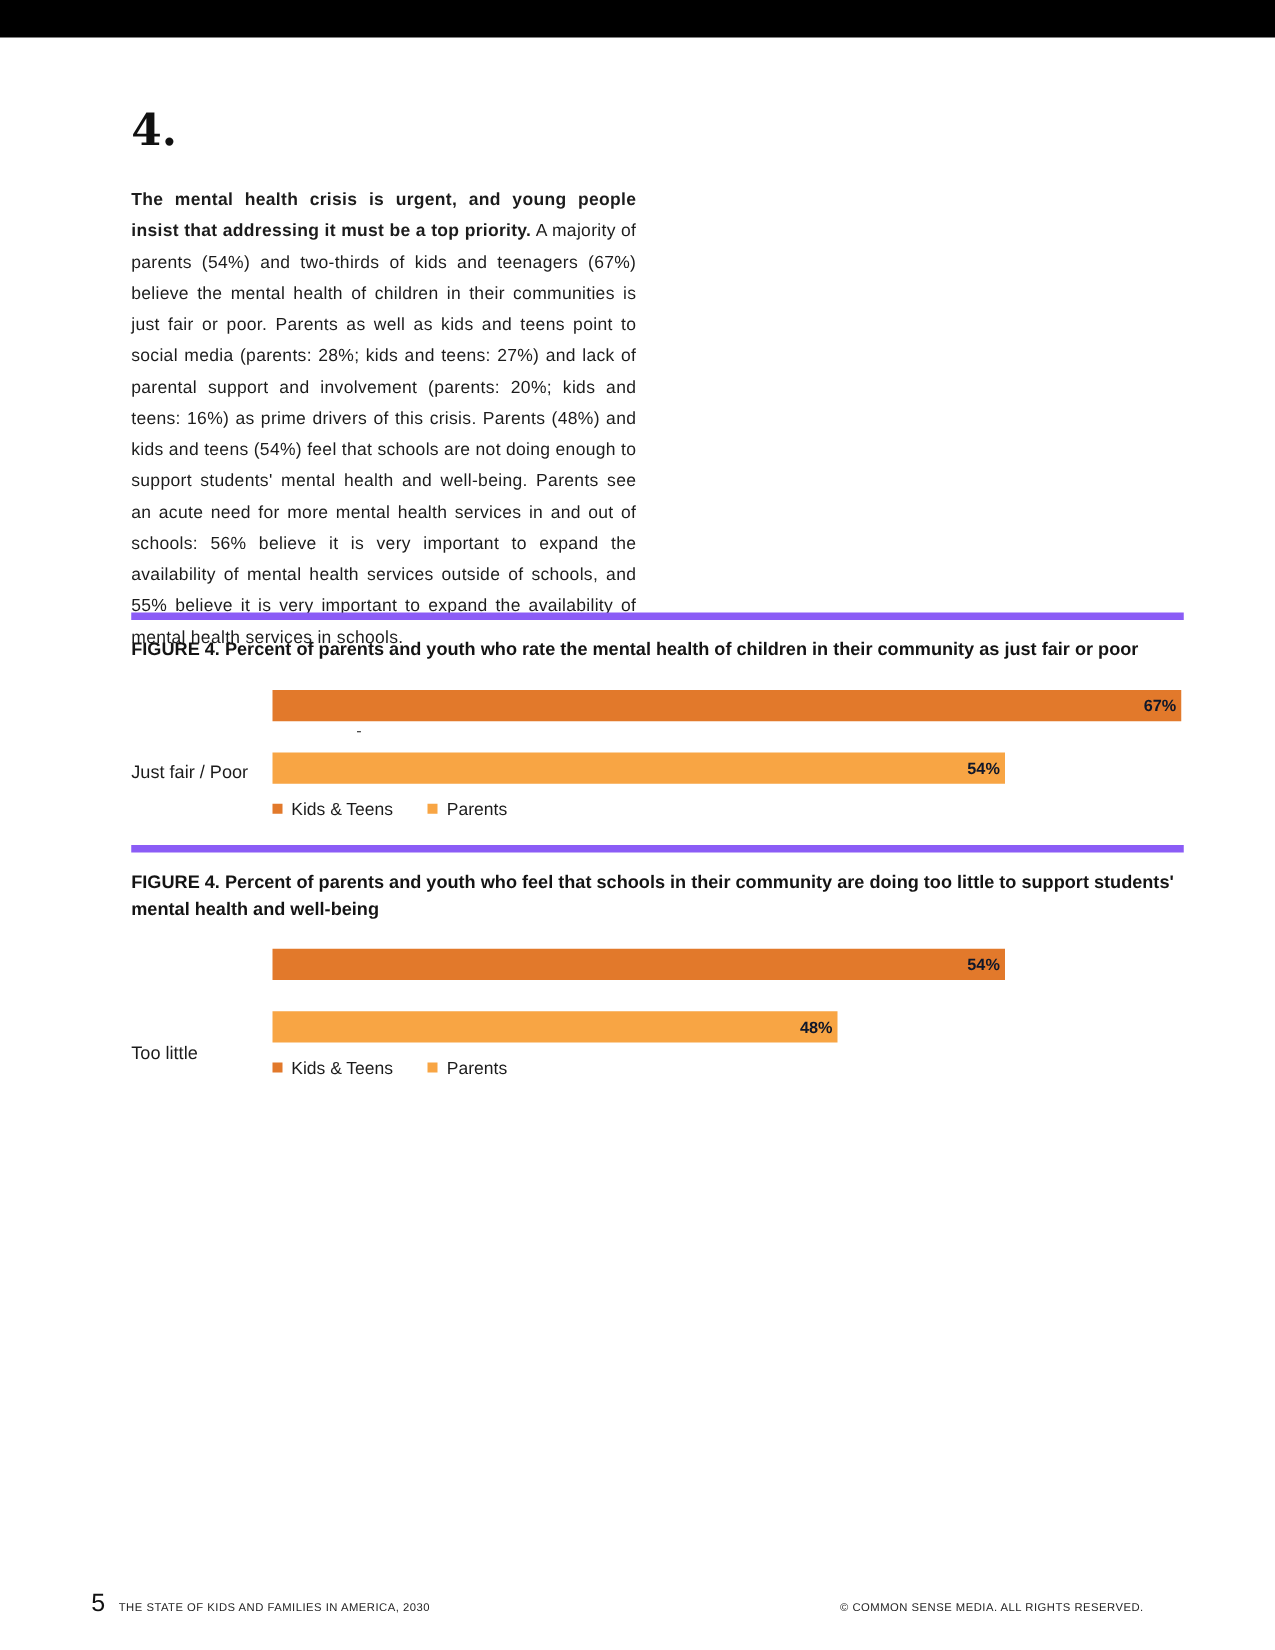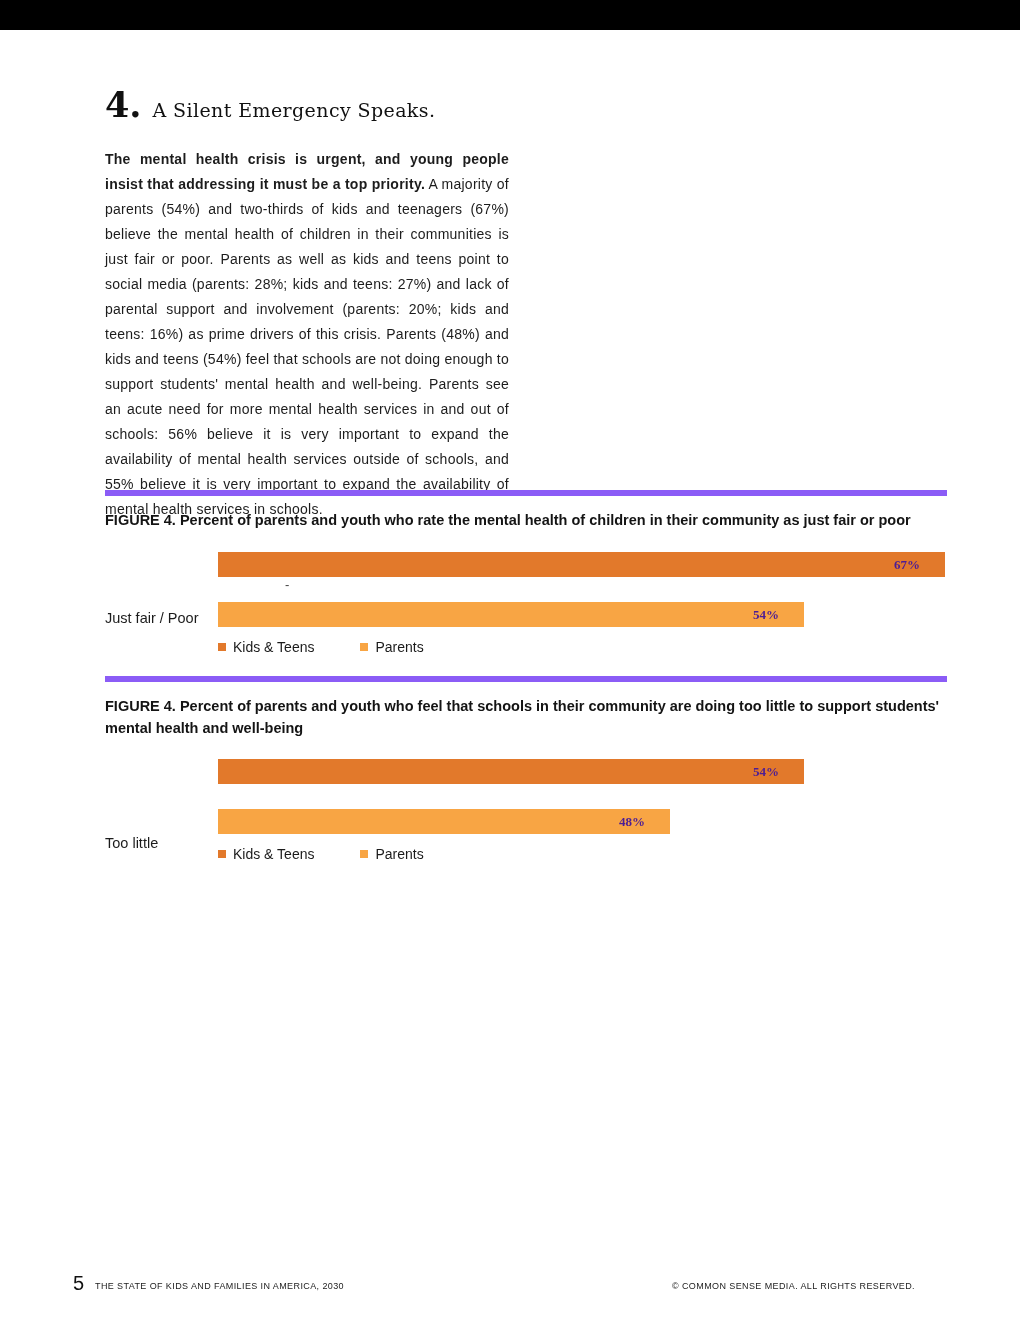--- a/index.html
+++ b/index.html
@@ -20,27 +20,27 @@
                     letter-spacing:0.25px; color:#1c1c1c; }
   .body-paragraph b { font-weight:bold; }
 
   .figure { position:absolute; left:105px; width:842px; border-top:6px solid #8b5cf6; }
   #figure-4 { top:490px; height:186px; }
   #figure-5 { top:676px; height:200px; }
 
   .fig-title { padding-top:14px; font-size:14.5px; font-weight:bold; line-height:21.5px; color:#141414; }
 
   .bar { position:absolute; left:113px; height:25px; }
-  .bar-label { position:absolute; right:25px; top:0; line-height:25px;
-               font-size:13px; font-weight:bold; color:#4c1d95;font-family:Liberation Serif, serif; }
+  .bar-label { position:absolute; right:4px; top:0; line-height:25px;
+               font-size:13px; font-weight:bold; color:#0f172a; }
 
   .cat-label { position:absolute; left:0; font-size:14.5px; color:#1b1b1b;margin-top:28px; }
   .dash-mark { position:absolute; left:180px; font-size:13px; color:#444; }
 
-  .legend { position:absolute; left:113px; display:flex; gap:46px; }
+  .legend { position:absolute; left:113px; display:flex; gap:28px; }
   .legend-item { display:flex; align-items:center; gap:7px; }
   .swatch { width:8px; height:8px; display:inline-block; }
   .legend-label { font-size:14px; color:#1b1b1b; }
 
   
   #figure-4 .bar-row-1 { top:56px; }
   #figure-4 .bar-row-2 { top:106px; }
   #figure-4 .cat-label { top:86px; }
   #figure-4 .dash-mark { top:81px; }
   #figure-4 .legend    { top:143px; }
@@ -56,21 +56,20 @@
 </style>
 </head>
 <body>
 
 <div class="page">
 
   <div class="top-bar" style="background: rgb(0, 0, 0);"></div>
 
   <div class="heading">
     <span class="heading-number">4.</span>
-    <span class="heading-title">A Silent Emergency Speaks.</span>
   </div>
 
   <p class="body-paragraph"><b>The mental health crisis is urgent, and young people insist that addressing it must be a top priority.</b><span> A majority of parents (54%) and two-thirds of kids and teenagers (67%) believe the mental health of children in their communities is just fair or poor. Parents as well as kids and teens point to social media (parents: 28%; kids and teens: 27%) and lack of parental support and involvement (parents: 20%; kids and teens: 16%) as prime drivers of this crisis. Parents (48%) and kids and teens (54%) feel that schools are not doing enough to support students' mental health and well-being. Parents see an acute need for more mental health services in and out of schools: 56% believe it is very important to expand the availability of mental health services outside of schools, and 55% believe it is very important to expand the availability of mental health services in schools.</span></p>
 
   <section class="figure" id="figure-4">
     <div class="fig-title">FIGURE 4. Percent of parents and youth who rate the mental health of children in their community as just fair or poor</div>
     <span class="cat-label">Just fair / Poor</span>
     <div class="bar bar-row-1" style="width: 726.95px; background: rgb(226, 121, 43);">
       <span class="bar-label">67%</span>
     </div>

